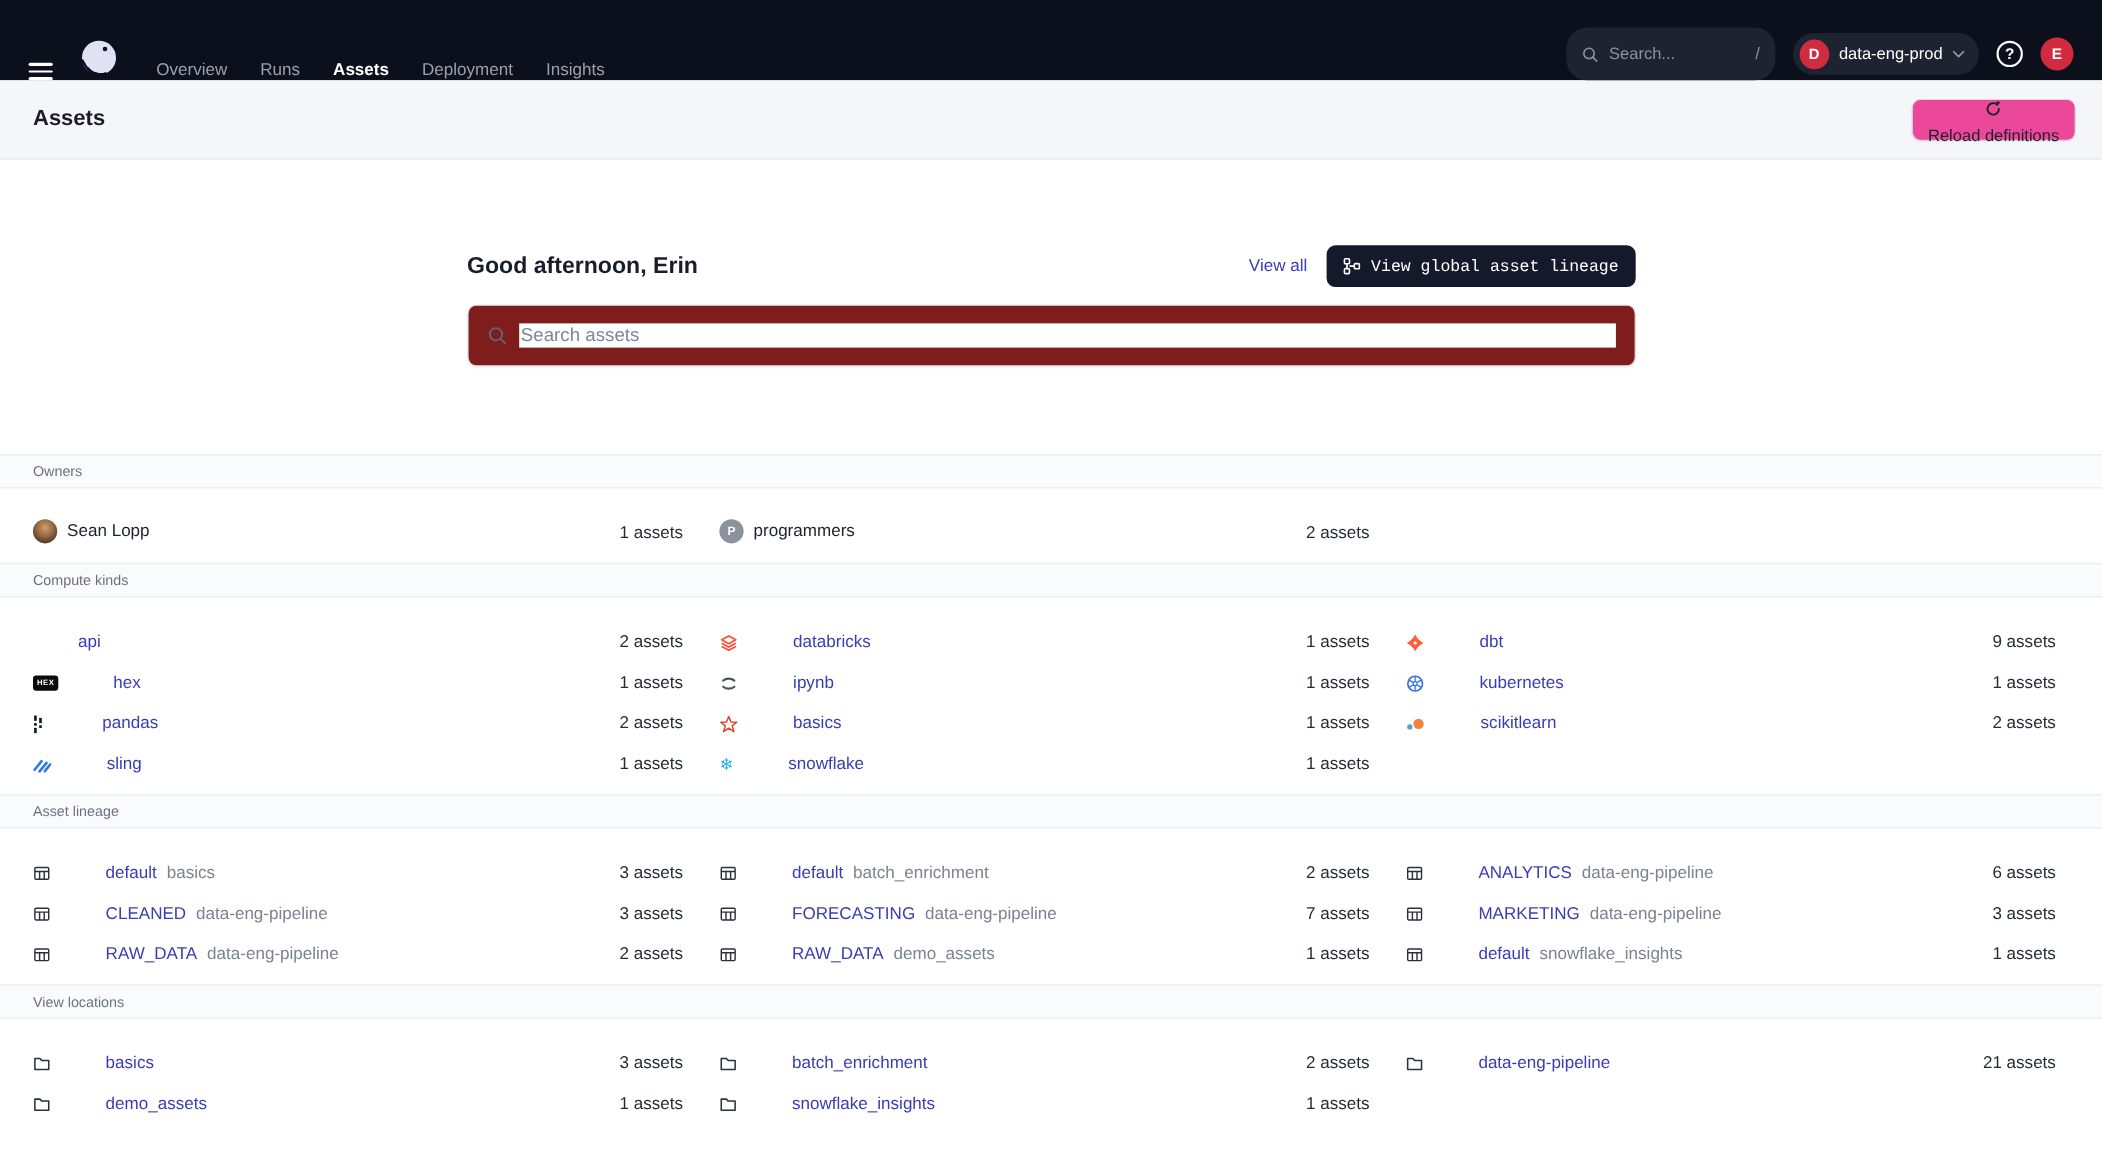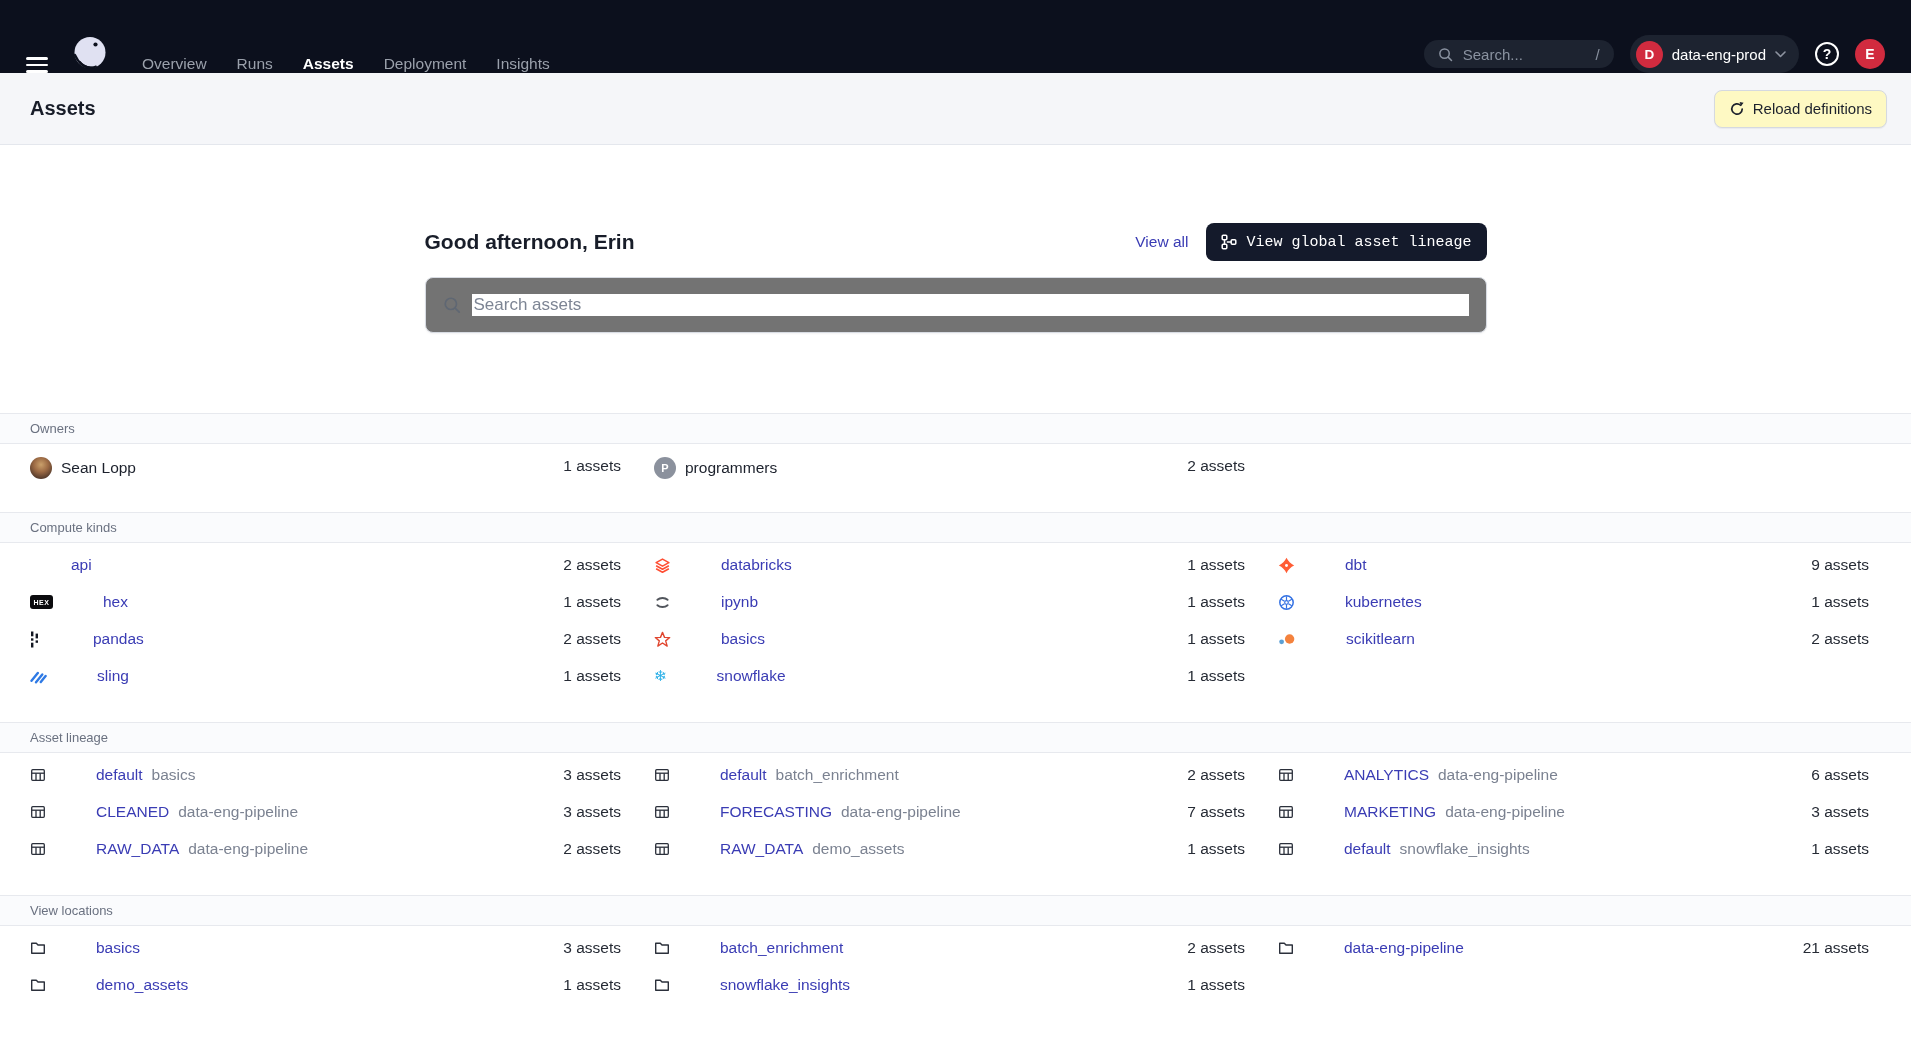--- a/index.html
+++ b/index.html
@@ -11,48 +11,48 @@
   }
   
   .topnav { height:73px; background:#0c101d; display:flex; align-items:flex-end; padding:0 26px; }
   .burger { width:22px; display:flex; flex-direction:column; gap:4px; margin-right:22px; cursor:pointer; }
   .burger span { height:2.6px; background:#fff; border-radius:2px; }
   .logo { margin-right:32px; display:block; }
   .nav-items { display:flex; gap:30px; font-size:15.5px; color:#9aa0ab; }
   .nav-item { cursor:pointer; }
   .nav-item.active { color:#fff; font-weight:700; }
   .nav-right { margin-left:auto; display:flex; align-items:center; gap:16px; }
-  .nav-search { width:190px; height:28px; background:#1d2330; border-radius:19px; display:flex; align-items:center; gap:8px; padding:0 14px; }
+  .nav-search { width:190px; height:48px; background:#1d2330; border-radius:19px; display:flex; align-items:center; gap:8px; padding:0 14px; }
   .nav-search input { background:transparent; border:0; outline:0; color:#c7ccd6; font-size:15px; width:100%; font-family:inherit; }
   .nav-search input::placeholder { color:#8a92a0; }
   .slash { color:#8a92a0; font-size:15px; }
   .deploy-pill { height:38px; background:#1d2330; border-radius:19px; display:flex; align-items:center; gap:9px; padding:0 13px 0 6px; cursor:pointer; }
   .badge-d { width:27px; height:27px; border-radius:50%; background:#d12b3f; color:#fff; font-weight:700; font-size:13.5px; display:flex; align-items:center; justify-content:center; }
   .deploy-name { color:#fff; font-size:15px; }
   .help { width:24px; height:24px; border-radius:50%; border:2px solid #fff; color:#fff; font-size:14px; font-weight:700; display:flex; align-items:center; justify-content:center; cursor:pointer; }
   .avatar { width:30px; height:30px; border-radius:50%; background:#d12b3f; color:#fff; font-size:14px; font-weight:700; display:flex; align-items:center; justify-content:center; cursor:pointer; }
   
   .page-header { height:72px; background:#f5f6f9; border-bottom:1px solid #e4e7ed; display:flex; align-items:center; justify-content:space-between; padding:0 24px 0 30px; }
   .page-title { font-size:20px; font-weight:700; color:#181d29; }
-  .reload-btn { background:#fef9c3; border:1px solid #d5d9e0; border-radius:8px; height:38px; padding:0 14px; display:flex; align-items:center; gap:8px; font-size:15px; color:#1c212c; cursor:pointer; box-shadow:0 1px 1px rgba(16,22,35,.05); font-family:inherit; }
+  .reload-btn { background:#ec4899; border:1px solid #d5d9e0; border-radius:8px; height:38px; padding:0 14px; display:flex; align-items:center; gap:8px; font-size:15px; color:#1c212c; cursor:pointer; box-shadow:0 1px 1px rgba(16,22,35,.05); font-family:inherit;flex-direction:column; }
   
   .hero { width:1062px; margin:78px auto 0; }
   .hero-top { display:flex; align-items:center; justify-content:space-between;gap:21px; }
   .greeting { font-size:21px; font-weight:700; color:#181d29; }
   .hero-actions { display:flex; align-items:center; gap:18px; }
   .view-all { color:#3a3cb4; font-size:15.5px; cursor:pointer; text-decoration:none; }
   .lineage-btn { background:#141a2b; color:#fff; border:none; border-radius:8px; height:38px; padding:0 15px; display:flex; align-items:center; gap:9px; font-size:15px; cursor:pointer; font-family:Liberation Mono, monospace; }
-  .hero-search { margin-top:16px; height:56px; background:#737373; border:1px solid #d8dce3; border-radius:8px; display:flex; align-items:center; gap:11px; padding:0 17px; box-shadow:0 1px 2px rgba(16,22,35,.05); }
+  .hero-search { margin-top:16px; height:56px; background:#7f1d1d; border:1px solid #d8dce3; border-radius:8px; display:flex; align-items:center; gap:11px; padding:0 17px; box-shadow:0 1px 2px rgba(16,22,35,.05); }
   .hero-search input { flex:1; border:0; outline:0; font-size:17px; color:#2a2f3a; font-family:inherit; }
   .hero-search input::placeholder { color:#7d8594; }
   
   .sections { margin-top:80px; }
   .sec-label { border-top:1px solid #e7e9ee; border-bottom:1px solid #e7e9ee; background:#fafbfd; padding:7px 30px; font-size:13px; color:#6a7180; }
   .sec-grid { display:grid; grid-template-columns:repeat(3,1fr); column-gap:33px; grid-auto-rows:37px; padding:13px 42px 18px 30px; }
-  .cell { display:flex; align-items:flex-start; justify-content:space-between; min-width:0; }
+  .cell { display:flex; align-items:flex-end; justify-content:space-between; min-width:0; }
   .cell-left { display:flex; align-items:center; gap:9px; min-width:0; }
   .lnk { color:#3a3cb4; font-size:15.5px; cursor:pointer; text-decoration:none; white-space:nowrap;margin-left:41px; }
   .sub { color:#7b8291; font-size:15.5px; white-space:nowrap; }
   .plain { color:#1c212c; font-size:15.5px; white-space:nowrap; }
   .count { color:#262b35; font-size:15.5px; white-space:nowrap; }
   .owner-avatar { width:22px; height:22px; border-radius:50%; background:radial-gradient(circle at 50% 35%, #caa06b 0%, #9c6a44 40%, #52392b 78%, #2e211b 100%); flex:0 0 auto; }
   .badge-p { width:22px; height:22px; border-radius:50%; background:#8b919d; color:#fff; font-size:11px; font-weight:700; display:flex; align-items:center; justify-content:center; flex:0 0 auto; }
   .hexbadge { background:#0b0b0e; border-radius:3px; width:23px; height:14px; color:#fff; font-size:7px; font-weight:700; display:flex; align-items:center; justify-content:center; letter-spacing:.5px; flex:0 0 auto; }
   .ic { flex:0 0 auto; display:block; }
   .snow { color:#2bb0e8; font-size:15px; line-height:1; flex:0 0 auto; font-family:"DejaVu Sans",sans-serif; }

